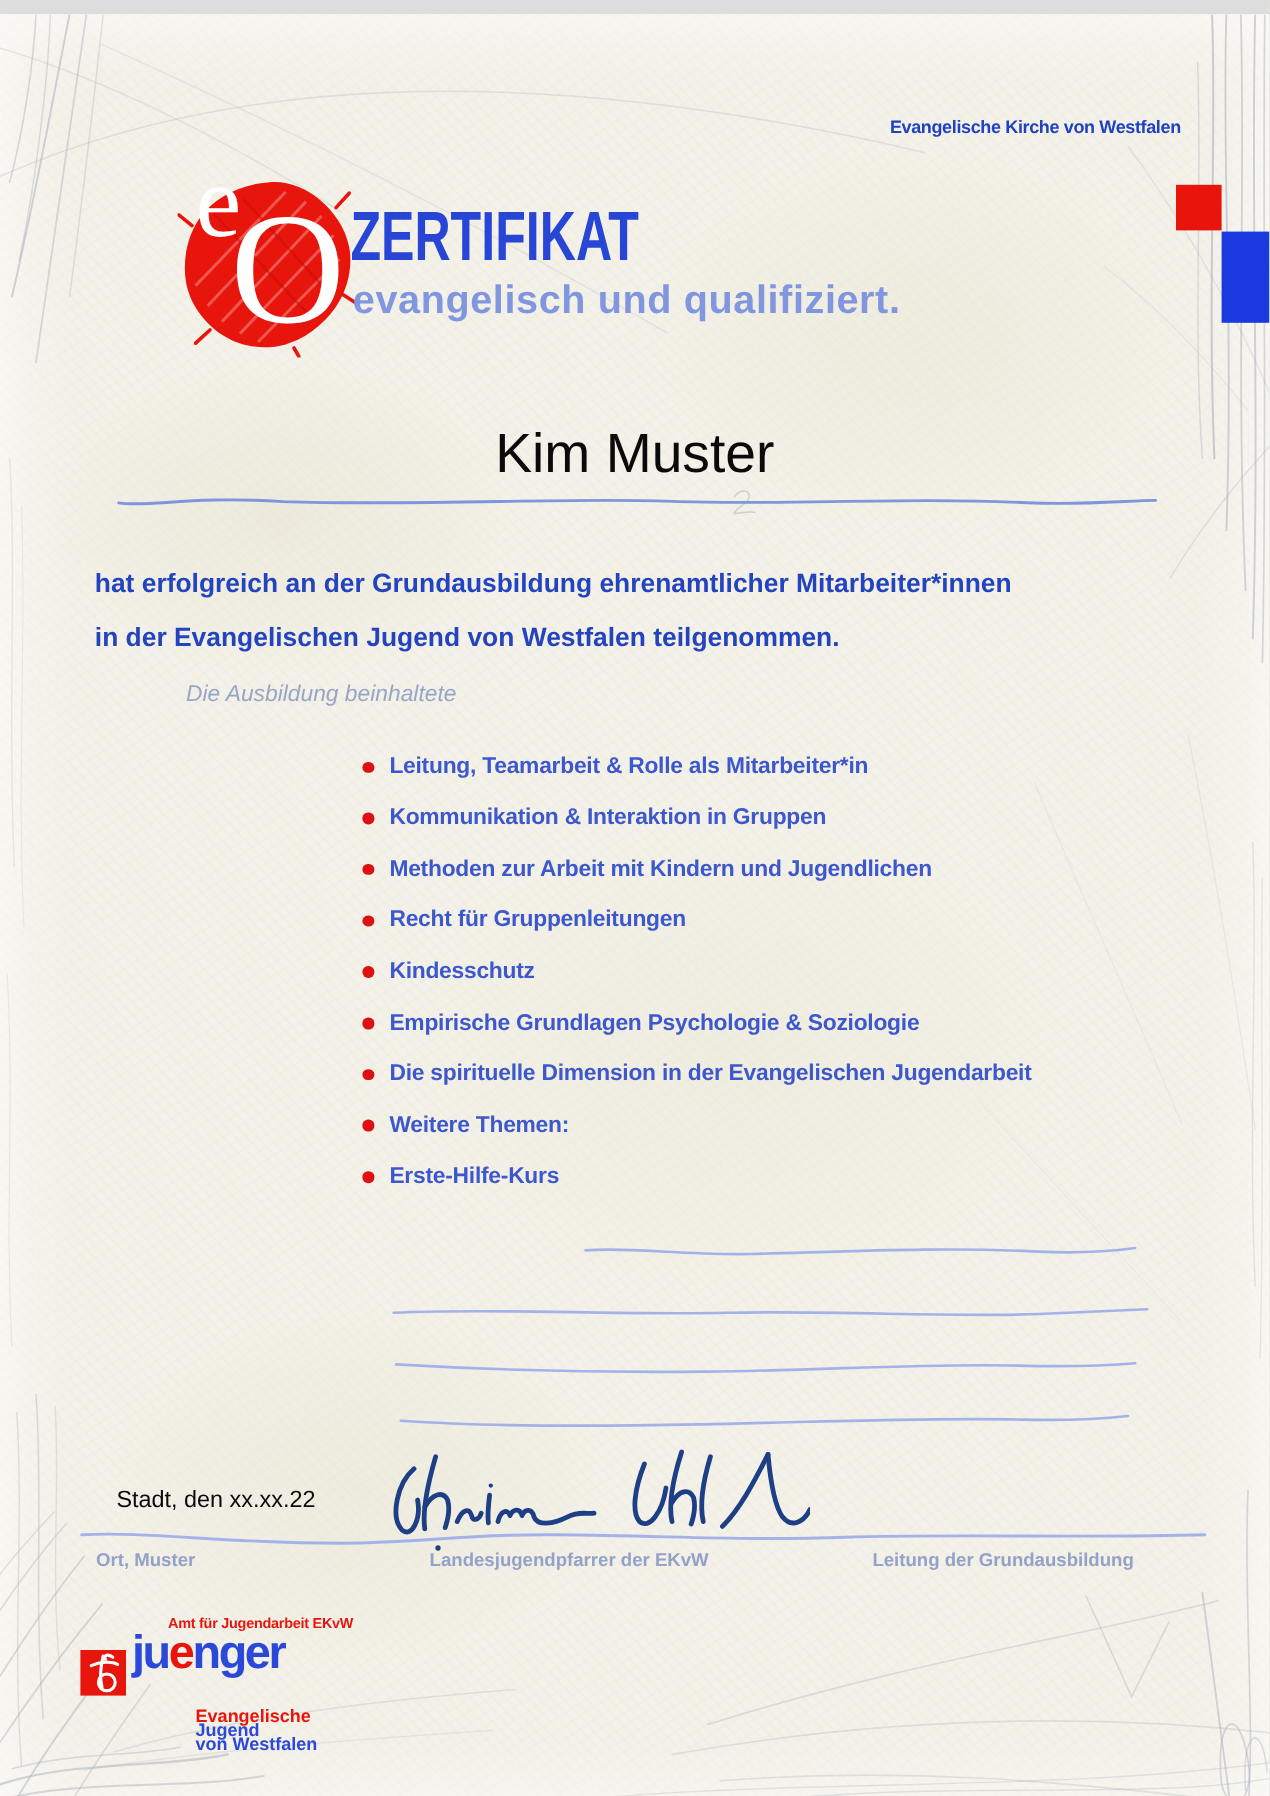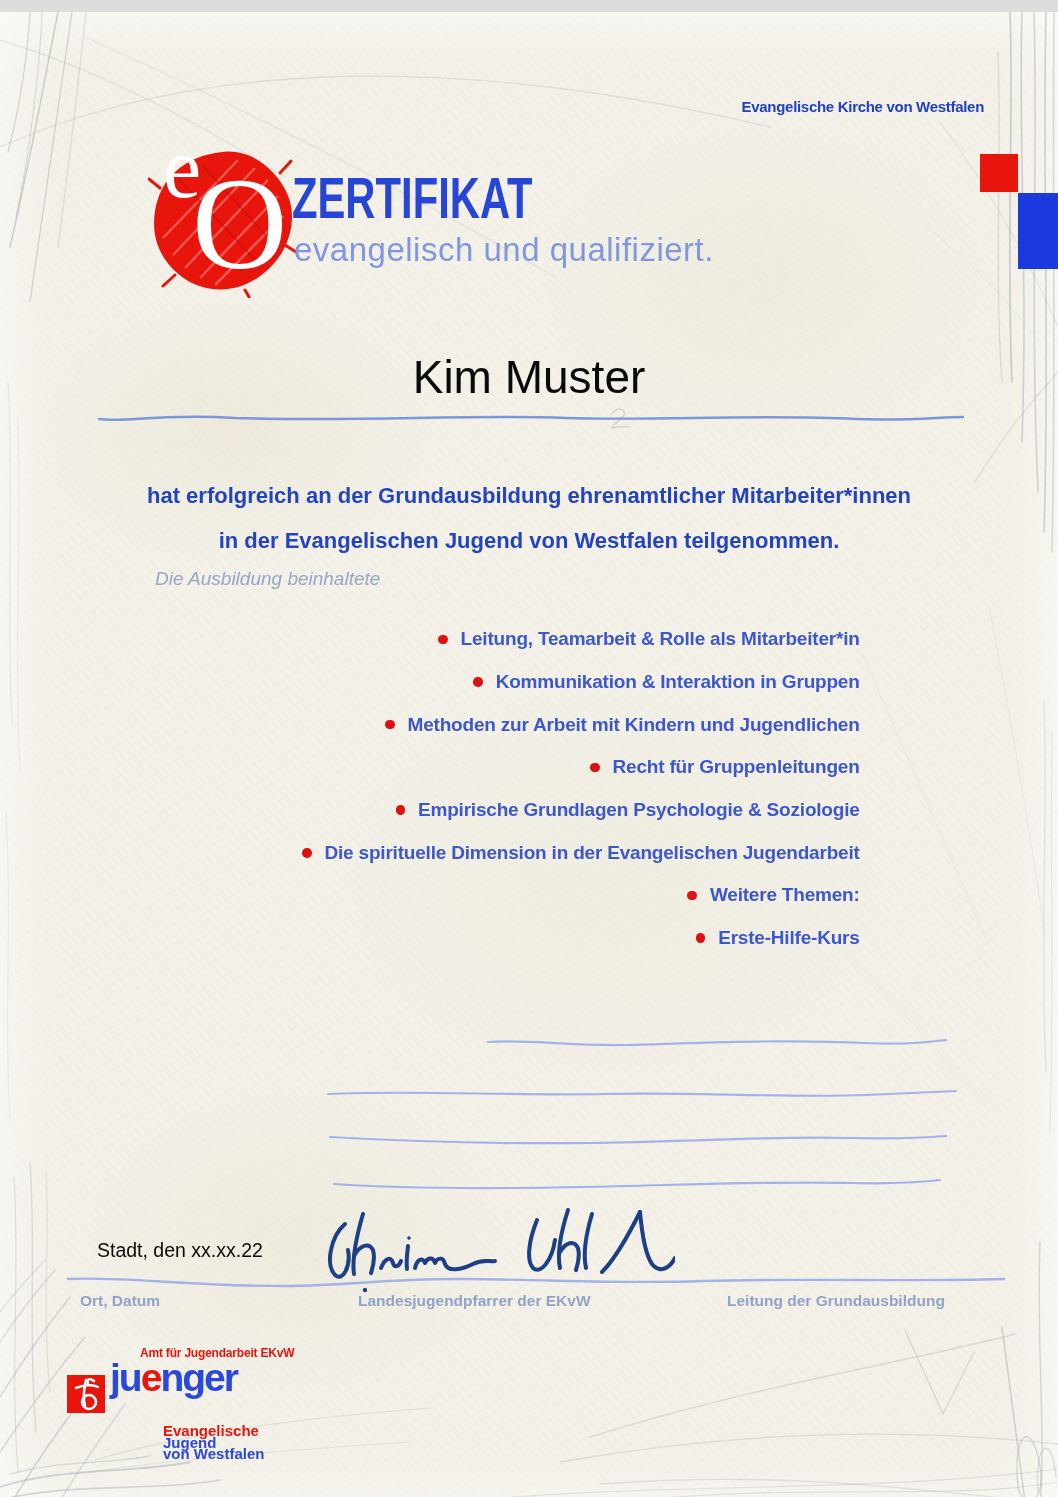--- a/index.html
+++ b/index.html
@@ -29,32 +29,32 @@
   .sq-blue{left:1018px;top:181px;width:40px;height:76px;background:#1a3ae0;}
 
   .logo{position:absolute;left:148px;top:136px;width:150px;height:150px;}
   .mark-e{position:absolute;left:163px;top:113px;font-family:"Liberation Serif","DejaVu Serif",serif;
     font-size:86px;line-height:1;color:#fff;}
   .mark-o{position:absolute;left:192px;top:146px;font-family:"Liberation Serif","DejaVu Serif",serif;
     font-size:132px;line-height:1;color:#fff;}
 
   .title{position:absolute;left:292px;top:152px;font-size:58px;font-weight:800;letter-spacing:0;
     color:#2746d6;transform:scaleX(.72);transform-origin:left top;white-space:nowrap;}
-  .subtitle{position:absolute;left:294px;top:219px;font-size:33px;font-weight:400;
+  .subtitle{position:absolute;left:294px;top:219px;font-size:33px;font-weight:700;
     letter-spacing:.5px;color:#8097e0;white-space:nowrap;}
 
   .recipient{position:absolute;left:79px;top:338px;width:900px;text-align:center;
     font-size:46px;color:#0a0a0a;}
-  .statement{position:absolute;left:79px;top:461px;width:900px;text-align:center;
+  .statement{position:absolute;left:79px;top:451px;width:900px;text-align:left;
     font-size:22px;font-weight:700;color:#2343bf;line-height:45px;}
 
   .training-label{position:absolute;left:155px;top:556px;font-size:19px;color:#98a6c6;font-style:italic;}
 
   .training-list{position:absolute;left:302px;top:606px;margin:0;padding:0;list-style:none;}
-  .training-list li{height:42.7px;display:flex;align-items:center;justify-content:flex-end;}
+  .training-list li{height:42.7px;display:flex;align-items:center;}
   .dot{width:9.5px;height:9.5px;border-radius:50%;background:#dd1111;margin-right:13px;flex:0 0 auto;}
   .item-text{font-size:19px;font-weight:700;color:#3c58cc;letter-spacing:-.2px;white-space:nowrap;}
 
   .place-date{position:absolute;left:97px;top:1227px;font-size:19.5px;color:#0a0a0a;}
   .sig-label{position:absolute;top:1280px;font-size:15.5px;font-weight:600;color:#92a2c8;white-space:nowrap;}
   .sig-label-left{left:80px;}
   .sig-label-mid{left:358px;}
   .sig-label-right{left:727px;}
 
   .amt{position:absolute;left:140px;top:1334px;font-size:12px;font-weight:700;
@@ -195,20 +195,24 @@
       <li>
           <span class="dot"></span>
           <span class="item-text">Methoden zur Arbeit mit Kindern und Jugendlichen</span>
         </li>
       <li>
           <span class="dot"></span>
           <span class="item-text">Recht für Gruppenleitungen</span>
         </li>
       <li>
           <span class="dot"></span>
+          <span class="item-text">Kindesschutz</span>
+        </li>
+      <li>
+          <span class="dot"></span>
           <span class="item-text">Empirische Grundlagen Psychologie &amp; Soziologie</span>
         </li>
       <li>
           <span class="dot"></span>
           <span class="item-text">Die spirituelle Dimension in der Evangelischen Jugendarbeit</span>
         </li>
       <li>
           <span class="dot"></span>
           <span class="item-text">Weitere Themen:</span>
         </li>
@@ -247,21 +251,21 @@
       <path d="M90,66 C92,57 98,55 100,61 C102,56 108,54 110,61 C112,56 118,54 120,62 C123,70 136,68 148,62 C158,57 164,60 170,59"></path>
       <circle cx="40" cy="88" r="2.2" fill="#1e3e86" stroke="none"></circle>
       <path d="M212,18 C204,38 201,58 208,66 C216,73 227,58 230,38"></path>
       <path d="M243,8 C236,30 232,52 235,66"></path>
       <path d="M235,50 C241,40 249,38 253,46 C255,54 253,62 251,68"></path>
       <path d="M267,12 C261,32 258,52 261,66"></path>
       <path d="M315,10 C303,34 291,56 277,70"></path>
       <path d="M315,10 C317,32 320,52 327,62 C335,72 345,66 350,56"></path>
     </svg>
 
-    <div class="sig-label sig-label-left">Ort, Datum</div>
+    <div class="sig-label sig-label-left">Ort, Muster</div>
     <div class="sig-label sig-label-mid">Landesjugendpfarrer der EKvW</div>
     <div class="sig-label sig-label-right">Leitung der Grundausbildung</div>
 
     <div class="amt">Amt für Jugendarbeit EKvW</div>
 
     <div class="brand-icon">
       <svg width="38" height="38" viewBox="0 0 38 38" fill="none" stroke="#ffffff" stroke-width="2.6" stroke-linecap="round">
         <path d="M19,5 C17,13 16,23 18,31"></path>
         <path d="M9,13 C16,10 26,9 31,12"></path>
         <path d="M27,6 C23,3 19,4 21,8"></path>

